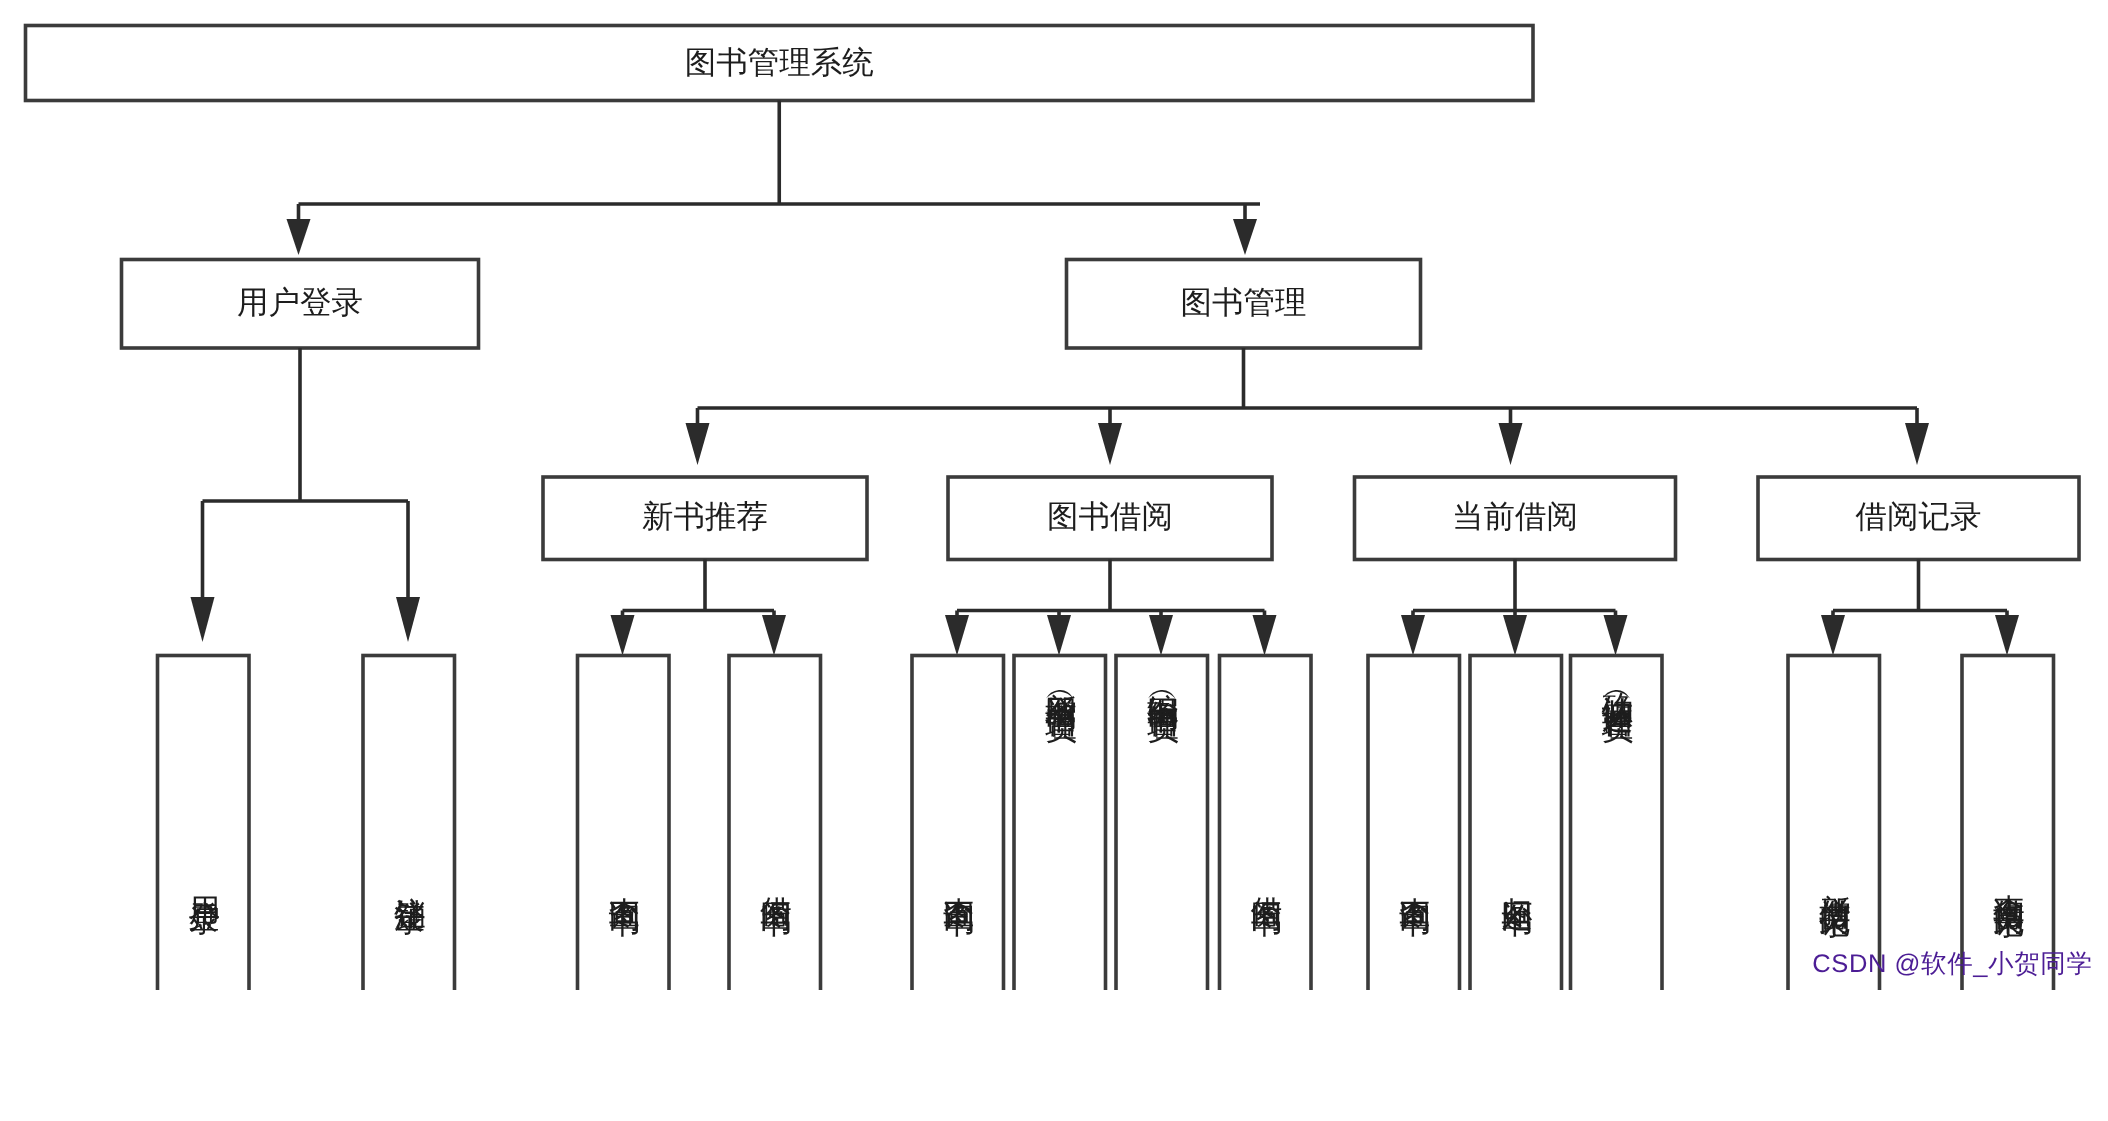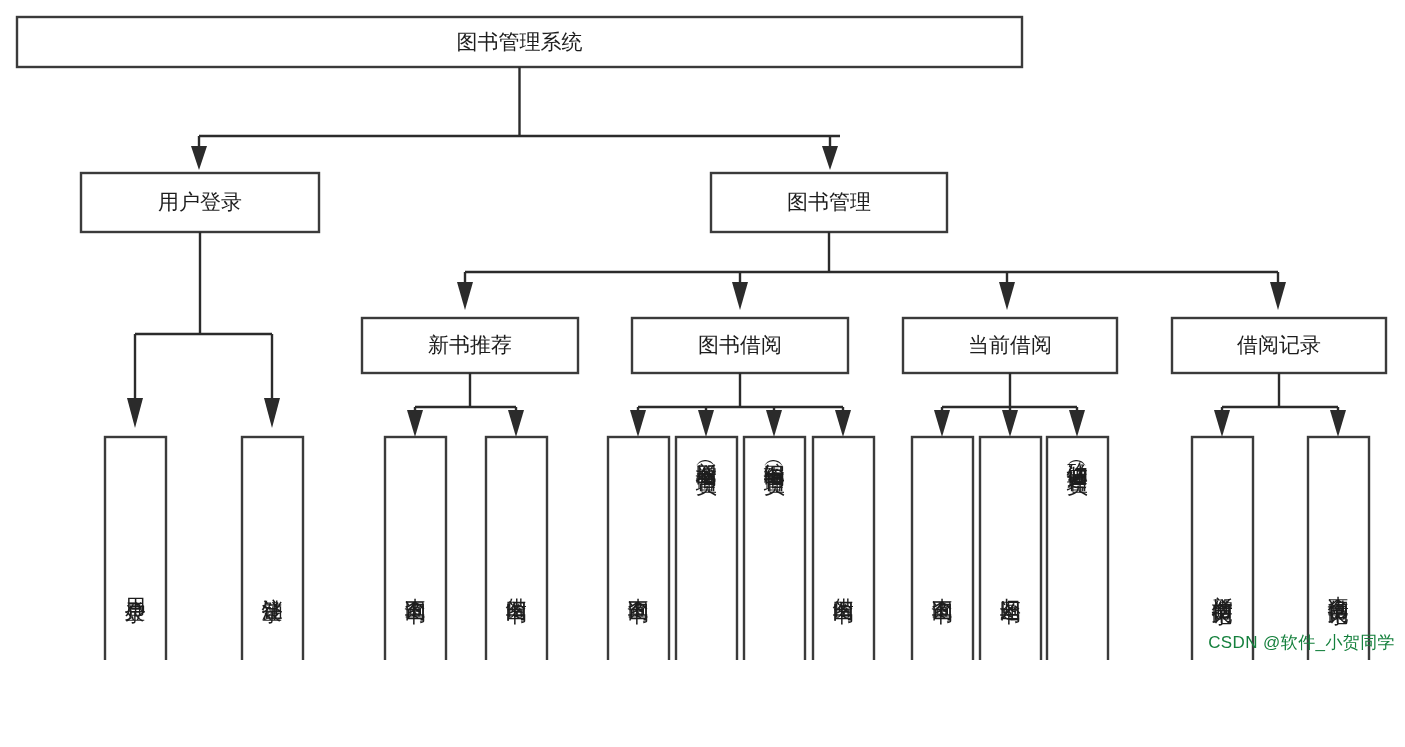--- a/index.html
+++ b/index.html
@@ -70,21 +70,21 @@
     letter-spacing: 2px;
     color: #1d1d1d;
     white-space: nowrap;
   }
   .watermark {
     position: absolute;
     right: 10px;
     bottom: 6px;
     font-family: "Liberation Sans", "DejaVu Sans", sans-serif;
     font-size: 17px;
-    color: #15803d;
+    color: #4c1d95;
     letter-spacing: 0.4px;
     white-space: nowrap;
   }
 </style>
 </head>
 <body>
 
 <div id="diagram-root">
 
   <svg id="tree-svg" viewBox="0 0 1405 747" xmlns="http://www.w3.org/2000/svg">

